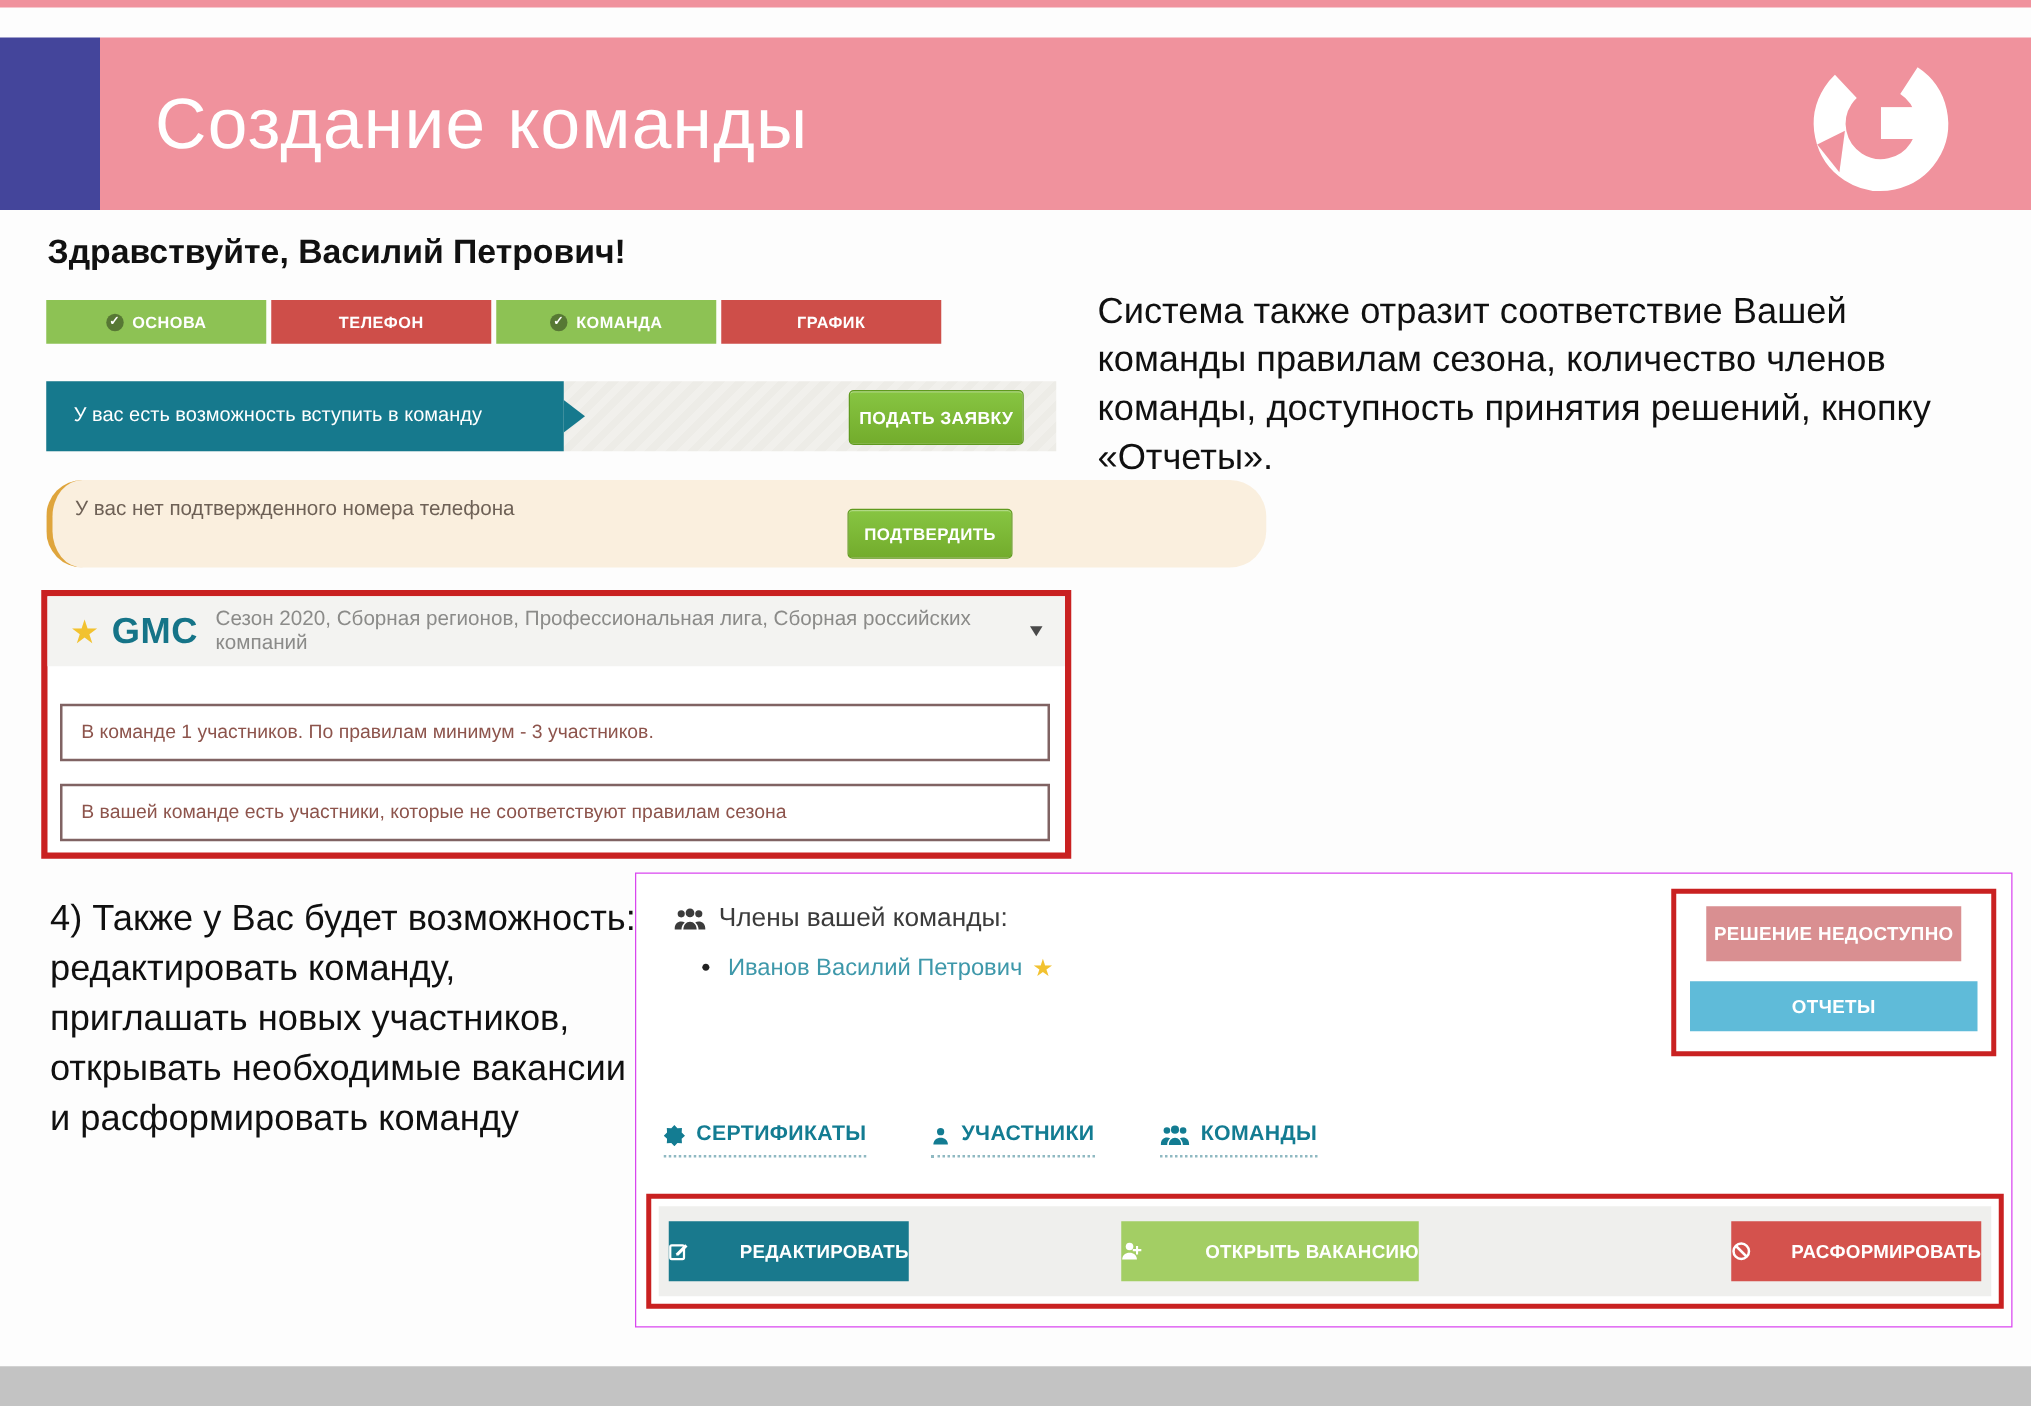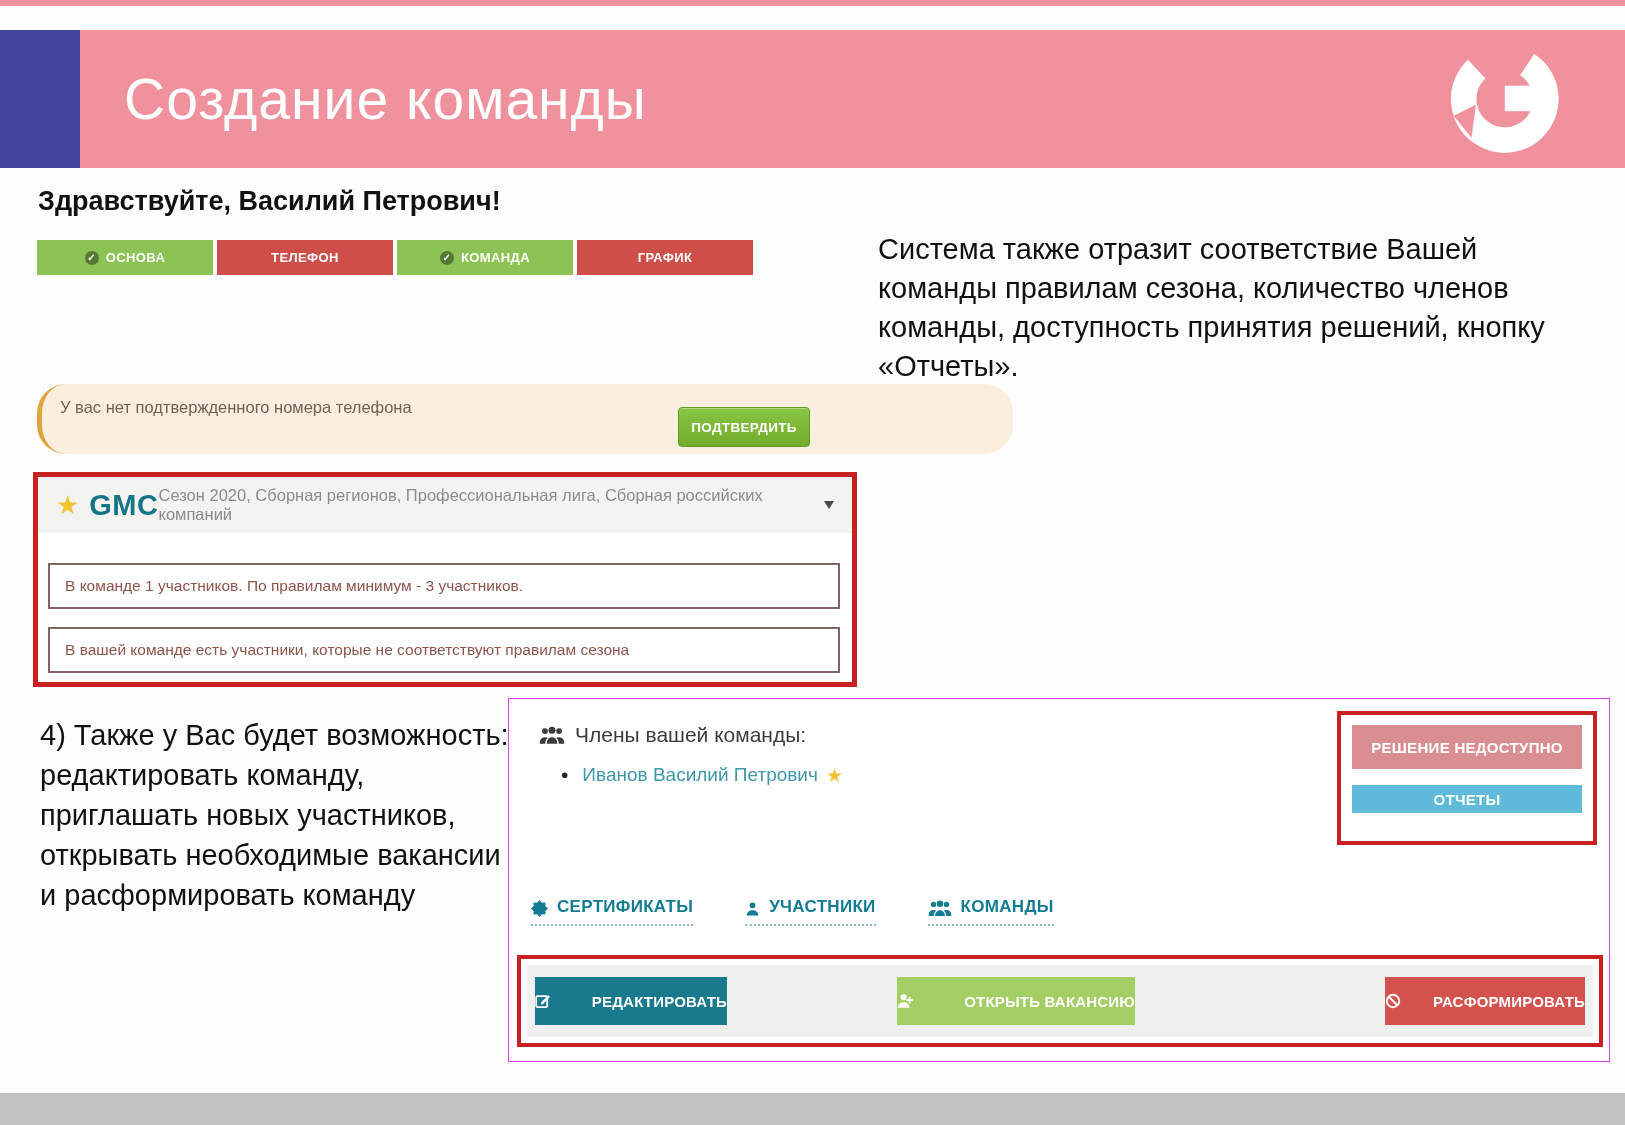--- a/index.html
+++ b/index.html
@@ -43,21 +43,21 @@
          border-left:5px solid #DFA53C;box-sizing:border-box;border-radius:29px;}
   .phone-text{position:absolute;left:18px;top:14px;font-size:16.5px;color:#6E6156;}
   .confirm{position:absolute;left:636px;top:23px;width:130px;height:38px;font-size:13.5px;}
 
   
   .team{position:absolute;left:33px;top:472px;width:824px;height:215px;border:5px solid #C92121;
         background:#fff;box-sizing:border-box;}
   .team-head{height:56px;background:#F3F3F1;display:flex;align-items:center;
              padding:0 18px 0 18px;cursor:pointer;}
   .team-star{color:#F2C230;font-size:26px;margin-right:10px;line-height:1;}
-  .team-name{color:#157488;font-size:29px;font-weight:700;letter-spacing:.5px;}
+  .team-name{color:#157488;font-size:29px;font-weight:700;margin-right:14px;letter-spacing:.5px;}
   .team-details{color:#8B8B89;font-size:16.5px;}
   .caret{margin-left:auto;width:0;height:0;border-top:8px solid #4a4a4a;
          border-left:5px solid transparent;border-right:5px solid transparent;}
   .warn{margin:30px 12px 0 10px;height:46px;border:2px solid #806363;display:flex;align-items:center;
         padding-left:15px;color:#8D544C;font-size:15.5px;box-sizing:border-box;}
   .warn + .warn{margin-top:18px;}
 
   
   .note-right{position:absolute;left:878px;top:230px;width:706px;font-size:29px;line-height:39px;color:#101010;}
   .note-right .para{margin:0 0 38px 0;}
@@ -70,22 +70,22 @@
                  display:flex;align-items:center;gap:10px;}
   .member-row{position:absolute;left:52px;top:64px;font-size:19px;display:flex;align-items:center;}
   .member-bullet{color:#222;margin-right:14px;font-size:21px;}
   .member-link{color:#3E98AA;cursor:pointer;}
   .member-star{color:#F2C230;font-size:19px;margin-left:8px;}
 
   .decision-box{position:absolute;left:828px;top:12px;width:260px;height:134px;
                 border:4px solid #C92121;background:#fff;box-sizing:border-box;}
   .btn-flat{color:#fff;font-weight:700;font-size:15px;display:flex;align-items:center;
             justify-content:center;letter-spacing:.3px;cursor:pointer;}
-  .btn-decision{margin:10px auto 0;width:230px;height:44px;background:#D98F91;}
-  .btn-reports{margin:16px auto 0;width:230px;height:28px;background:#5FBBD9;}
+  .btn-decision{margin:10px auto 0;width:204px;height:44px;background:#D98F91;}
+  .btn-reports{margin:16px auto 0;width:230px;height:40px;background:#5FBBD9;}
 
   .links-row{position:absolute;left:22px;top:198px;display:flex;gap:52px;}
   .tlink{display:flex;align-items:flex-end;gap:9px;color:#137C92;font-weight:700;font-size:17px;
          padding-bottom:7px;border-bottom:2px dotted #8FB9C2;letter-spacing:.3px;cursor:pointer;}
   .tlink svg{flex:0 0 auto;}
 
   .actions-box{position:absolute;left:8px;top:256px;width:1086px;height:92px;
                border:4px solid #C92121;background:#fff;box-sizing:border-box;}
   .actions-strip{position:absolute;inset:6px;background:#EFEFED;}
   .abtn{position:absolute;top:12px;height:48px;color:#fff;font-weight:700;font-size:15px;
@@ -131,20 +131,25 @@
     </div>
     <div class="tab green">
       <span class="check">✓</span>
       <span>КОМАНДА</span>
     </div>
     <div class="tab red">
       <span>ГРАФИК</span>
     </div>
   </div>
 
+  <div class="join">
+    <div class="join-teal">У вас есть возможность вступить в команду</div>
+    <div class="join-arrow"></div>
+    <div class="btn-green apply">ПОДАТЬ ЗАЯВКУ</div>
+  </div>
 
   <div class="phone">
     <div class="phone-text">У вас нет подтвержденного номера телефона</div>
     <div class="btn-green confirm">ПОДТВЕРДИТЬ</div>
   </div>
 
   <div class="team">
     <div class="team-head">
       <span class="team-star">★</span>
       <span class="team-name">GMC</span>

